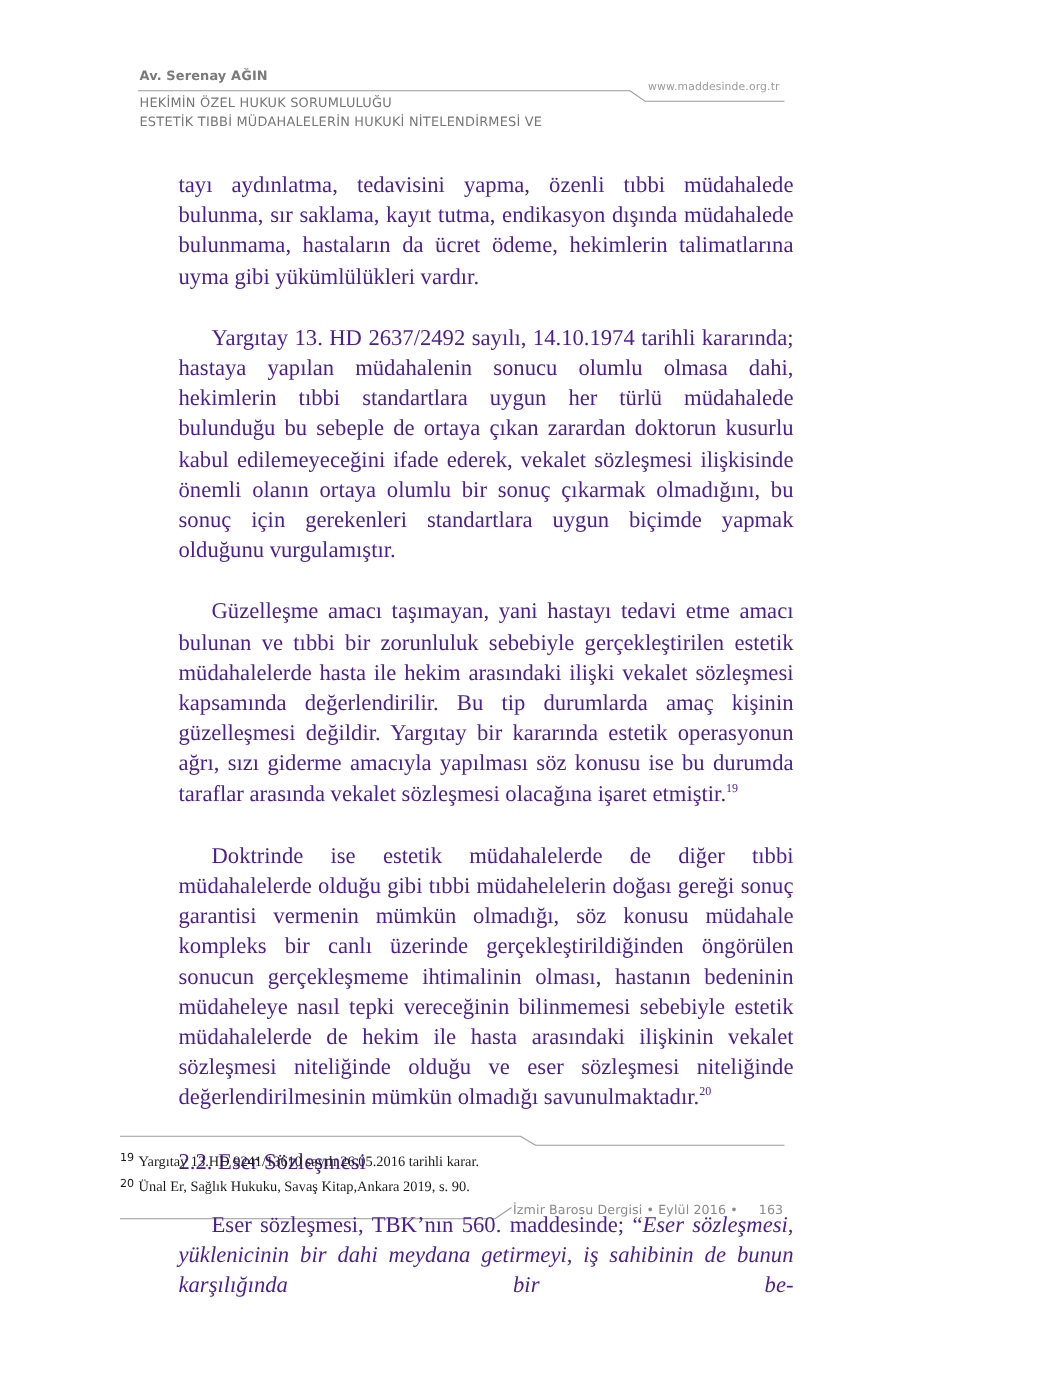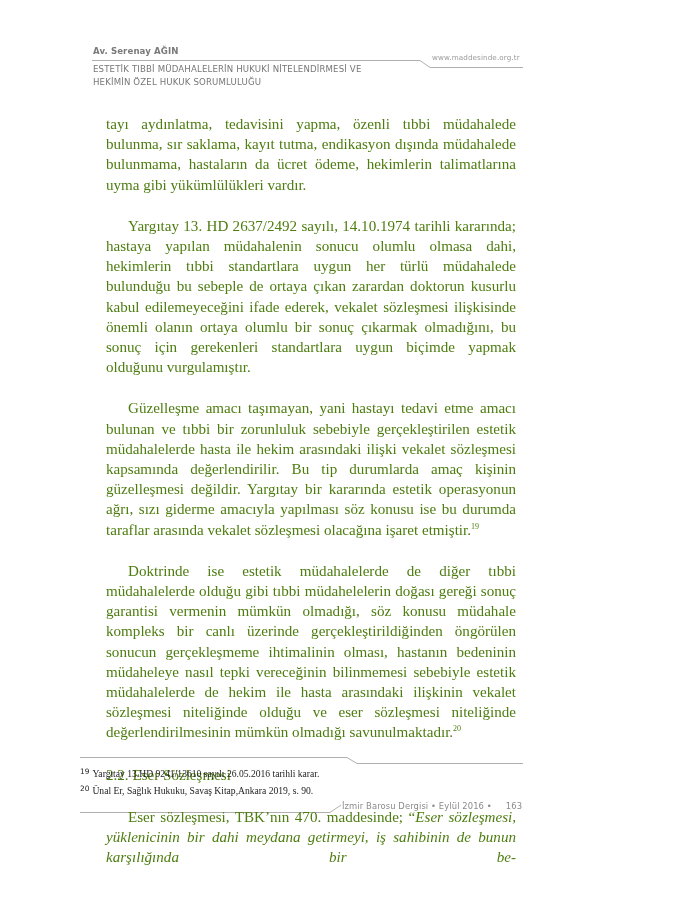--- a/index.html
+++ b/index.html
@@ -50,27 +50,27 @@
     }
     svg.rules {
       position: absolute;
       left: 0; top: 0;
       width: 700px; height: 917px;
       pointer-events: none;
     }
     
     .body {
       position: absolute;
-      left: 106px;
+      left: 119px;
       top: 114px;
       width: 410px;
       font-family: "Liberation Serif", "DejaVu Serif", serif;
       font-size: 15.1px;
       line-height: 20.2px;
-      color: #4d7c0f;
+      color: #4c1d95;
       text-align: justify;
       hyphens: manual;
     }
     .body p {
       margin: 0;
       text-indent: 0;
     }
     .body p.indent {
       text-indent: 22px;
     }
@@ -131,37 +131,37 @@
 <div class="page">
 
   <svg class="rules" viewBox="0 0 700 917">
     <polyline points="92,60.5 420,60.5 430,67.5 523,67.5" fill="none" stroke="#9c9c9c" stroke-width="0.8"></polyline>
     <polyline points="80,757.5 347,757.5 357,763.5 523,763.5" fill="none" stroke="#9c9c9c" stroke-width="0.8"></polyline>
     <polyline points="80,812.5 330,812.5 341,805" fill="none" stroke="#9c9c9c" stroke-width="0.8"></polyline>
   </svg>
 
   <div class="hdr-author">Av. Serenay AĞIN</div>
   <div class="hdr-title">
+    <div>HEKİMİN ÖZEL HUKUK SORUMLULUĞU</div>
     <div>ESTETİK TIBBİ MÜDAHALELERİN HUKUKİ NİTELENDİRMESİ VE</div>
-    <div>HEKİMİN ÖZEL HUKUK SORUMLULUĞU</div>
   </div>
   <div class="hdr-url">www.maddesinde.org.tr</div>
 
   <div class="body">
     <p>tayı aydınlatma, tedavisini yapma, özenli tıbbi müdahalede bulunma, sır saklama, kayıt tutma, endikasyon dışında müdahalede bulunmama, hastaların da ücret ödeme, hekimlerin talimatlarına uyma gibi yükümlülükleri vardır.</p>
     <div class="para-gap"></div>
     <p class="indent">Yargıtay 13. HD 2637/2492 sayılı, 14.10.1974 tarihli kararında; hastaya yapılan müdahalenin sonucu olumlu olmasa dahi, hekimlerin tıbbi standartlara uygun her türlü müdahalede bulunduğu bu sebeple de ortaya çıkan zarardan doktorun kusurlu kabul edilemeyeceğini ifade ederek, vekalet sözleşmesi ilişkisinde önemli olanın ortaya olumlu bir sonuç çıkarmak olmadığını, bu sonuç için gerekenleri standartlara uygun biçimde yapmak olduğunu vurgulamıştır.</p>
     <div class="para-gap"></div>
     <p class="indent"><span>Güzelleşme amacı taşımayan, yani hastayı tedavi etme amacı bulunan ve tıbbi bir zorunluluk sebebiyle gerçekleştirilen estetik müdahalelerde hasta ile hekim arasındaki ilişki vekalet sözleşmesi kapsamında değerlendirilir. Bu tip durumlarda amaç kişinin güzelleşmesi değildir. Yargıtay bir kararında estetik operasyonun ağrı, sızı giderme amacıyla yapılması söz konusu ise bu durumda taraflar arasında vekalet sözleşmesi olacağına işaret etmiştir.</span><sup>19</sup></p>
     <div class="para-gap"></div>
     <p class="indent"><span>Doktrinde ise estetik müdahalelerde de diğer tıbbi müdahalelerde olduğu gibi tıbbi müdahelelerin doğası gereği sonuç garantisi vermenin mümkün olmadığı, söz konusu müdahale kompleks bir canlı üzerinde gerçekleştirildiğinden öngörülen sonucun gerçekleşmeme ihtimalinin olması, hastanın bedeninin müdaheleye nasıl tepki vereceğinin bilinmemesi sebebiyle estetik müdahalelerde de hekim ile hasta arasındaki ilişkinin vekalet sözleşmesi niteliğinde olduğu ve eser sözleşmesi niteliğinde değerlendirilmesinin mümkün olmadığı savunulmaktadır.</span><sup>20</sup></p>
     <div class="para-gap-lg"></div>
     <h2>2.2. Eser Sözleşmesi</h2>
     <div class="para-gap-lg"></div>
-    <p class="indent" style="text-align-last: justify;"><span>Eser sözleşmesi, TBK’nın 470. maddesinde; “</span><em>Eser sözleşmesi, yüklenicinin bir dahi meydana getirmeyi, iş sahibinin de bunun karşılığında bir be-</em></p>
+    <p class="indent" style="text-align-last: justify;"><span>Eser sözleşmesi, TBK’nın 560. maddesinde; “</span><em>Eser sözleşmesi, yüklenicinin bir dahi meydana getirmeyi, iş sahibinin de bunun karşılığında bir be-</em></p>
   </div>
 
   <div class="footnotes">
     <div class="fn">
       <span class="fn-num">19</span><span>Yargıtay 13.HD 9241/13610 sayılı 26.05.2016 tarihli karar.</span>
     </div>
     <div class="fn">
       <span class="fn-num">20</span><span>Ünal Er, Sağlık Hukuku, Savaş Kitap,Ankara 2019, s. 90.</span>
     </div>
   </div>

